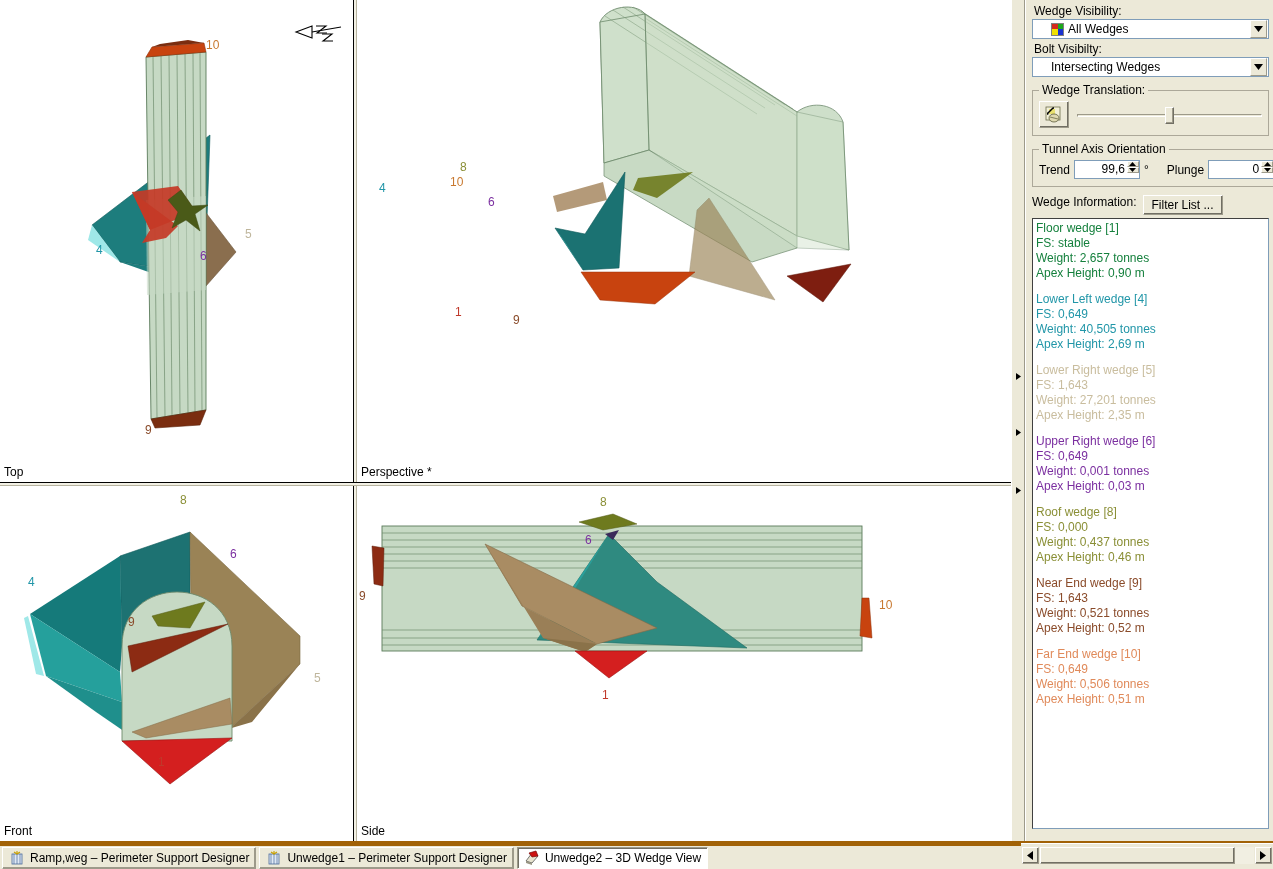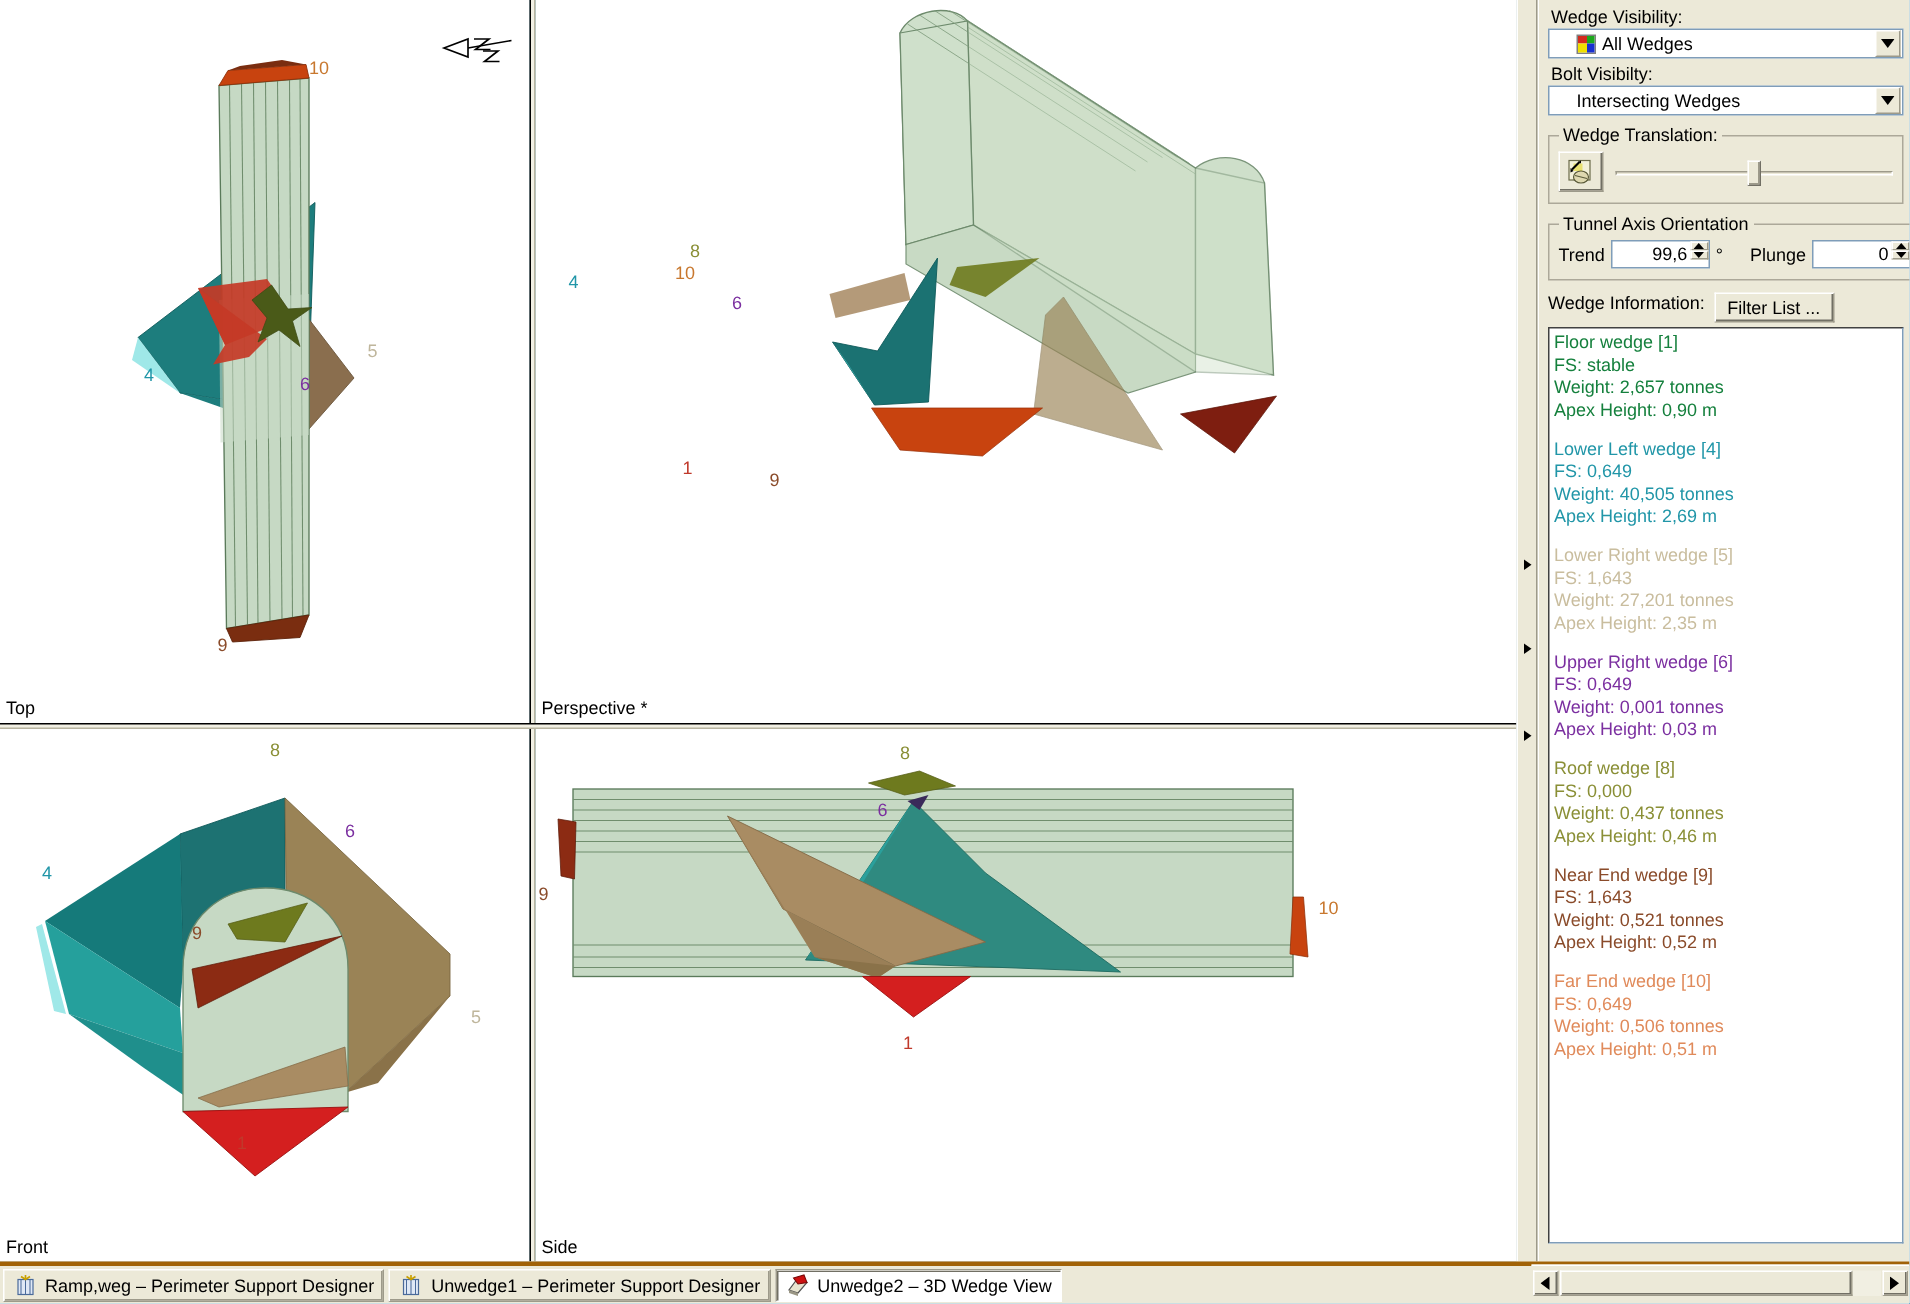--- a/index.html
+++ b/index.html
@@ -138,21 +138,21 @@
     overflow: hidden;
     padding: 2px 3px;
   }
   .wedge-block { margin-bottom: 11px; line-height: 15px; font-size: 12px; }
   .wedge-block div { white-space: nowrap; }
 
   
   #taskbar {
     position: absolute; left: 0; top: 841px; width: 1273px; height: 28px;
     background: #ece9d8;
-    border-top: 3px solid #a16207;
+    border-top: 5px solid #a16207;
     display: flex; align-items: center;
   }
   .task-btn {
     height: 22px; margin: 0 1px 0 2px;
     display: flex; align-items: center; gap: 5px;
     padding: 0 6px;
     font-size: 12px; color: #000; white-space: nowrap;
     background: #ece9d8;
     border: 1px solid #fff; border-right-color:#9d9a8a; border-bottom-color:#9d9a8a;
     box-shadow: inset -1px -1px 0 #9d9a8a;

